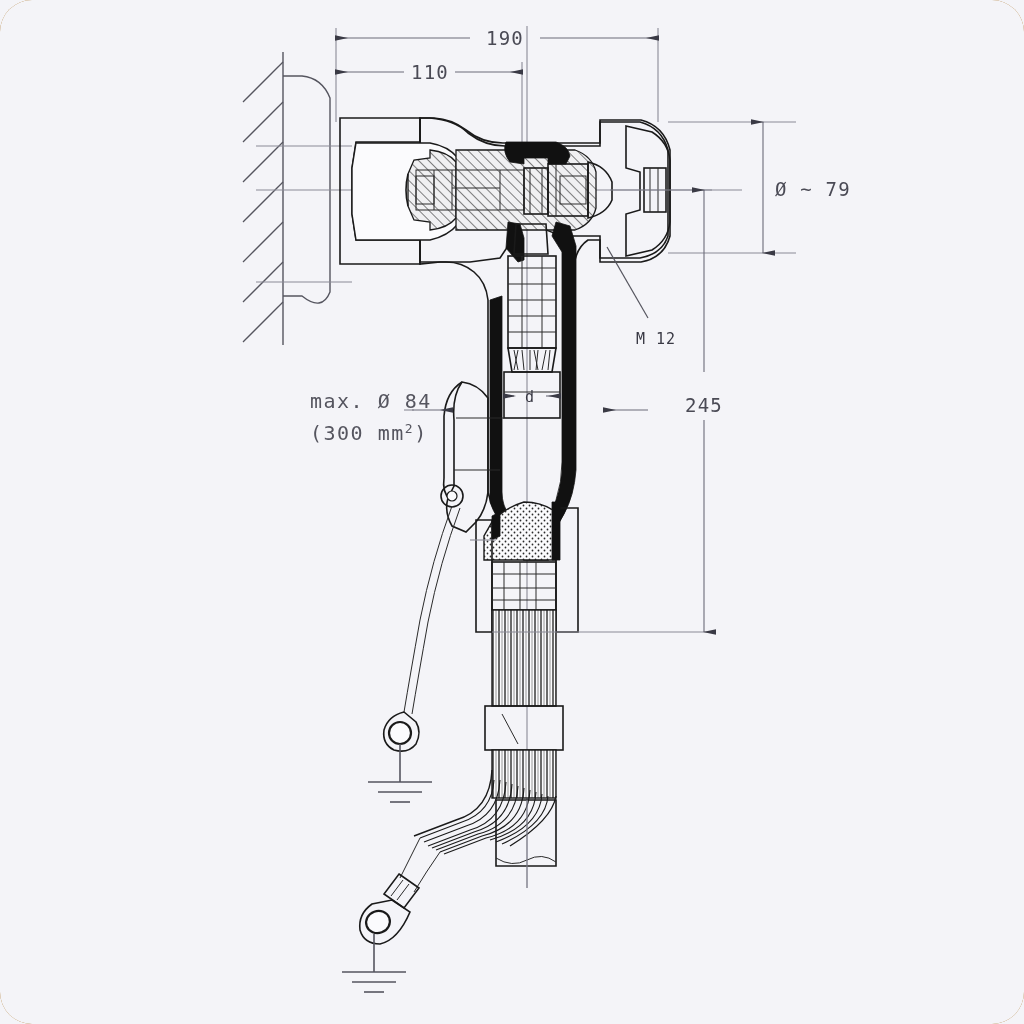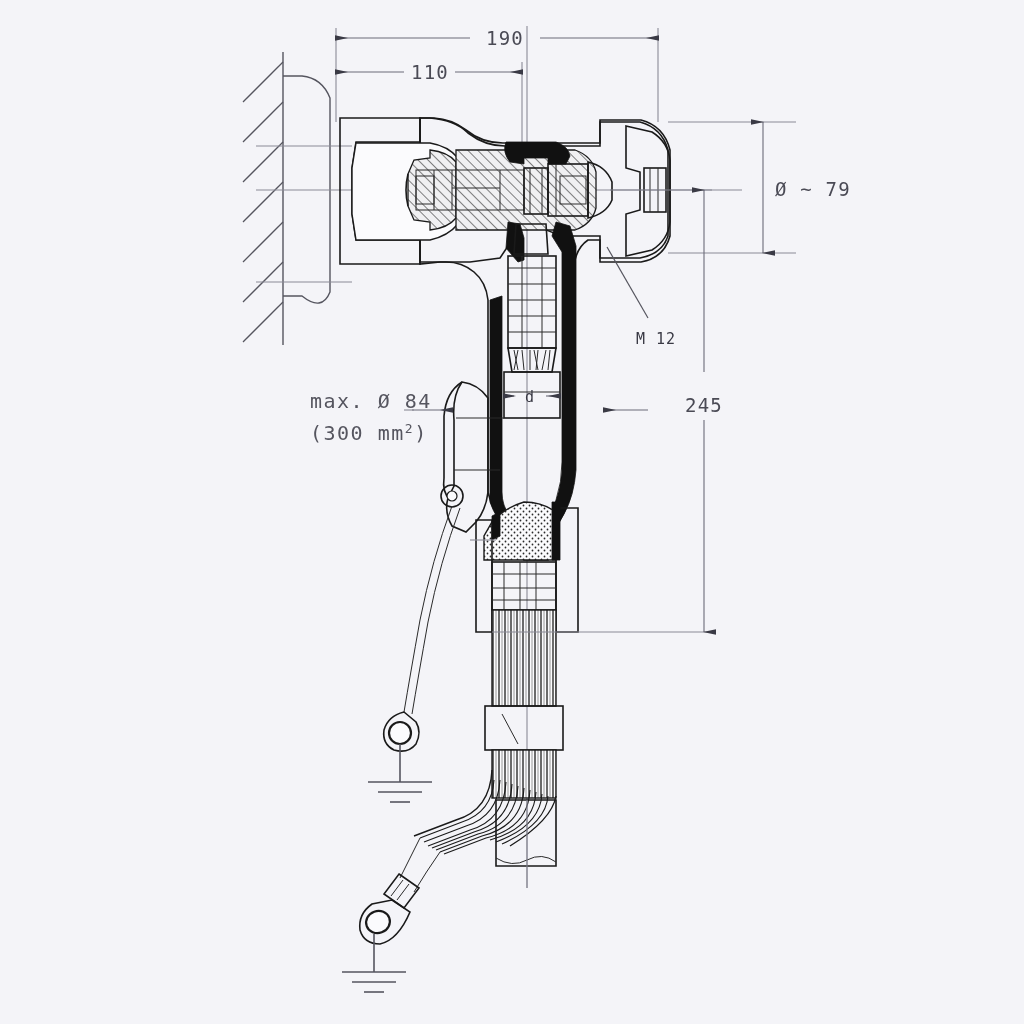--- a/index.html
+++ b/index.html
@@ -7,20 +7,21 @@
     padding: 0;
     background: #f4f4f8;
   }
   #sheet {
     position: relative;
     width: 1024px;
     height: 1024px;
     background: #a16207;
     overflow: hidden;
     font-family: "DejaVu Sans Mono", monospace;
+    border-radius: 32px;
   }
   #sheet svg {
     display: block;
   }
   .dimtext {
     font-family: "DejaVu Sans Mono", monospace;
     font-size: 19px;
     fill: #4a4a55;
     letter-spacing: 1.2px;
   }

